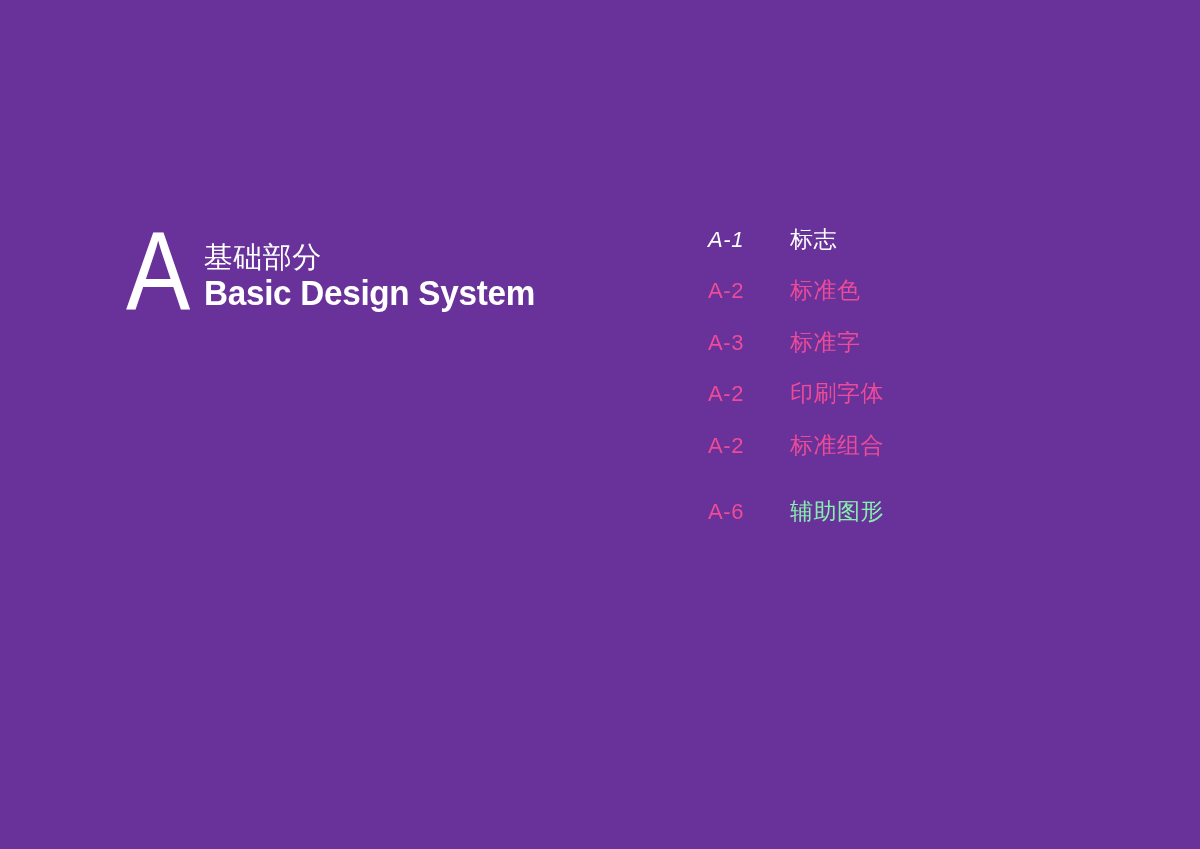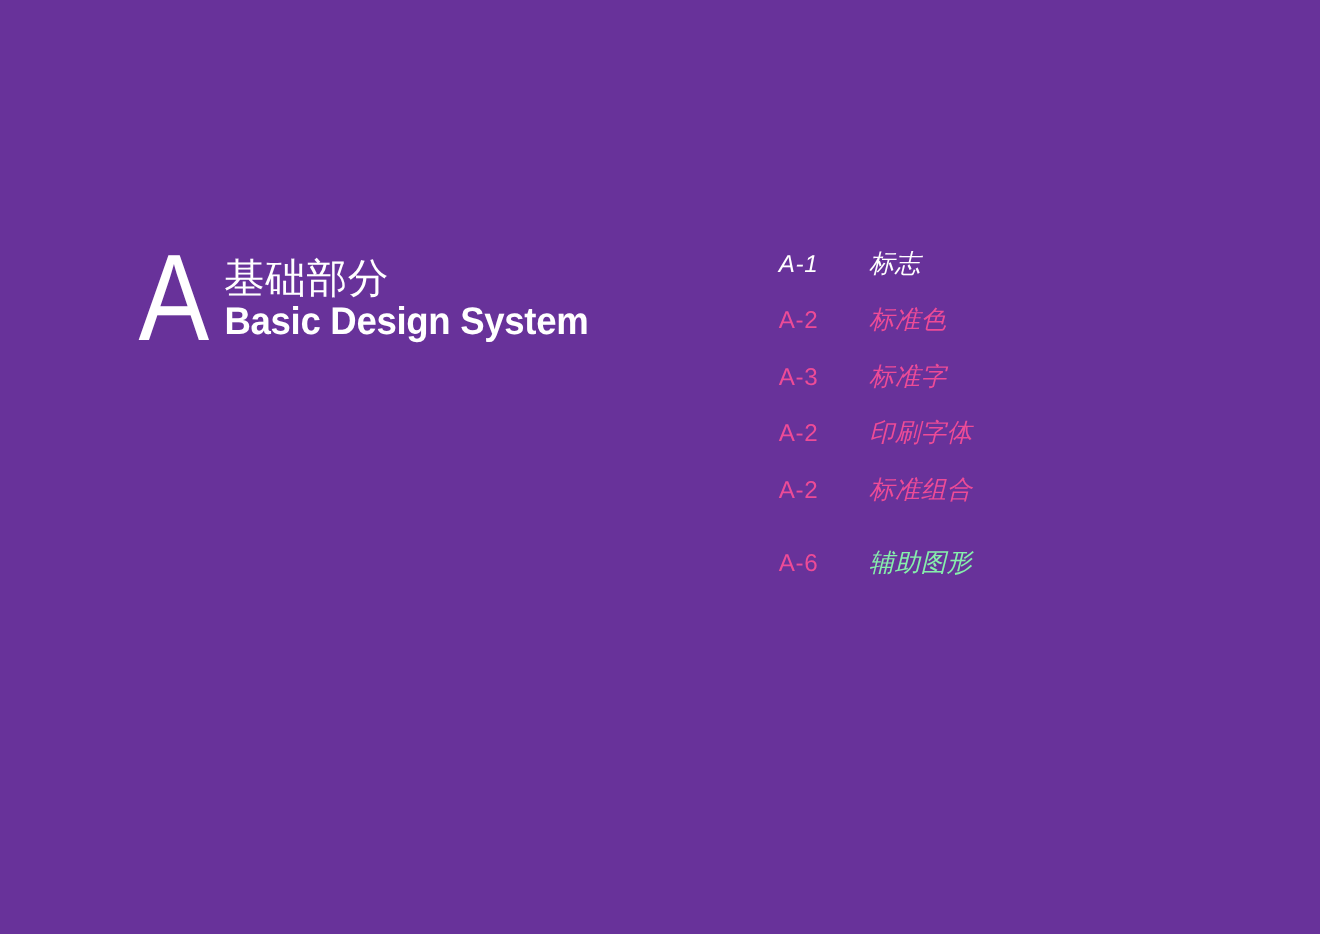--- a/index.html
+++ b/index.html
@@ -45,21 +45,21 @@
   .title-text {
     display: flex;
     flex-direction: column;
     justify-content: flex-end;
     padding-bottom: 2px;
     margin-left: 10px;
   }
 
   .title-cn {
     font-family: "DejaVu Sans", "Liberation Sans", sans-serif;
-    font-size: 37px;
+    font-size: 29px;
     line-height: 1.18;
     font-weight: 400;
     color: #FFFFFF;
     letter-spacing: 0.5px;
     white-space: nowrap;
   }
 
   .title-en {
     font-family: "Liberation Sans", "DejaVu Sans", sans-serif;
     font-size: 35px;
@@ -93,21 +93,20 @@
     font-size: 22px;
     font-weight: 400;
     letter-spacing: 0.6px;
   }
 
   .row-label {
     font-family: "DejaVu Sans", "Liberation Sans", sans-serif;
     font-size: 23px;
     font-weight: 400;
     letter-spacing: 0.5px;
-    font-style: italic;
   }
 </style>
 </head>
 <body>
 
 <div id="page" style="background: rgb(104, 50, 154);">
 
   <div class="section-title">
     <div class="section-letter">A</div>
     <div class="title-text">

